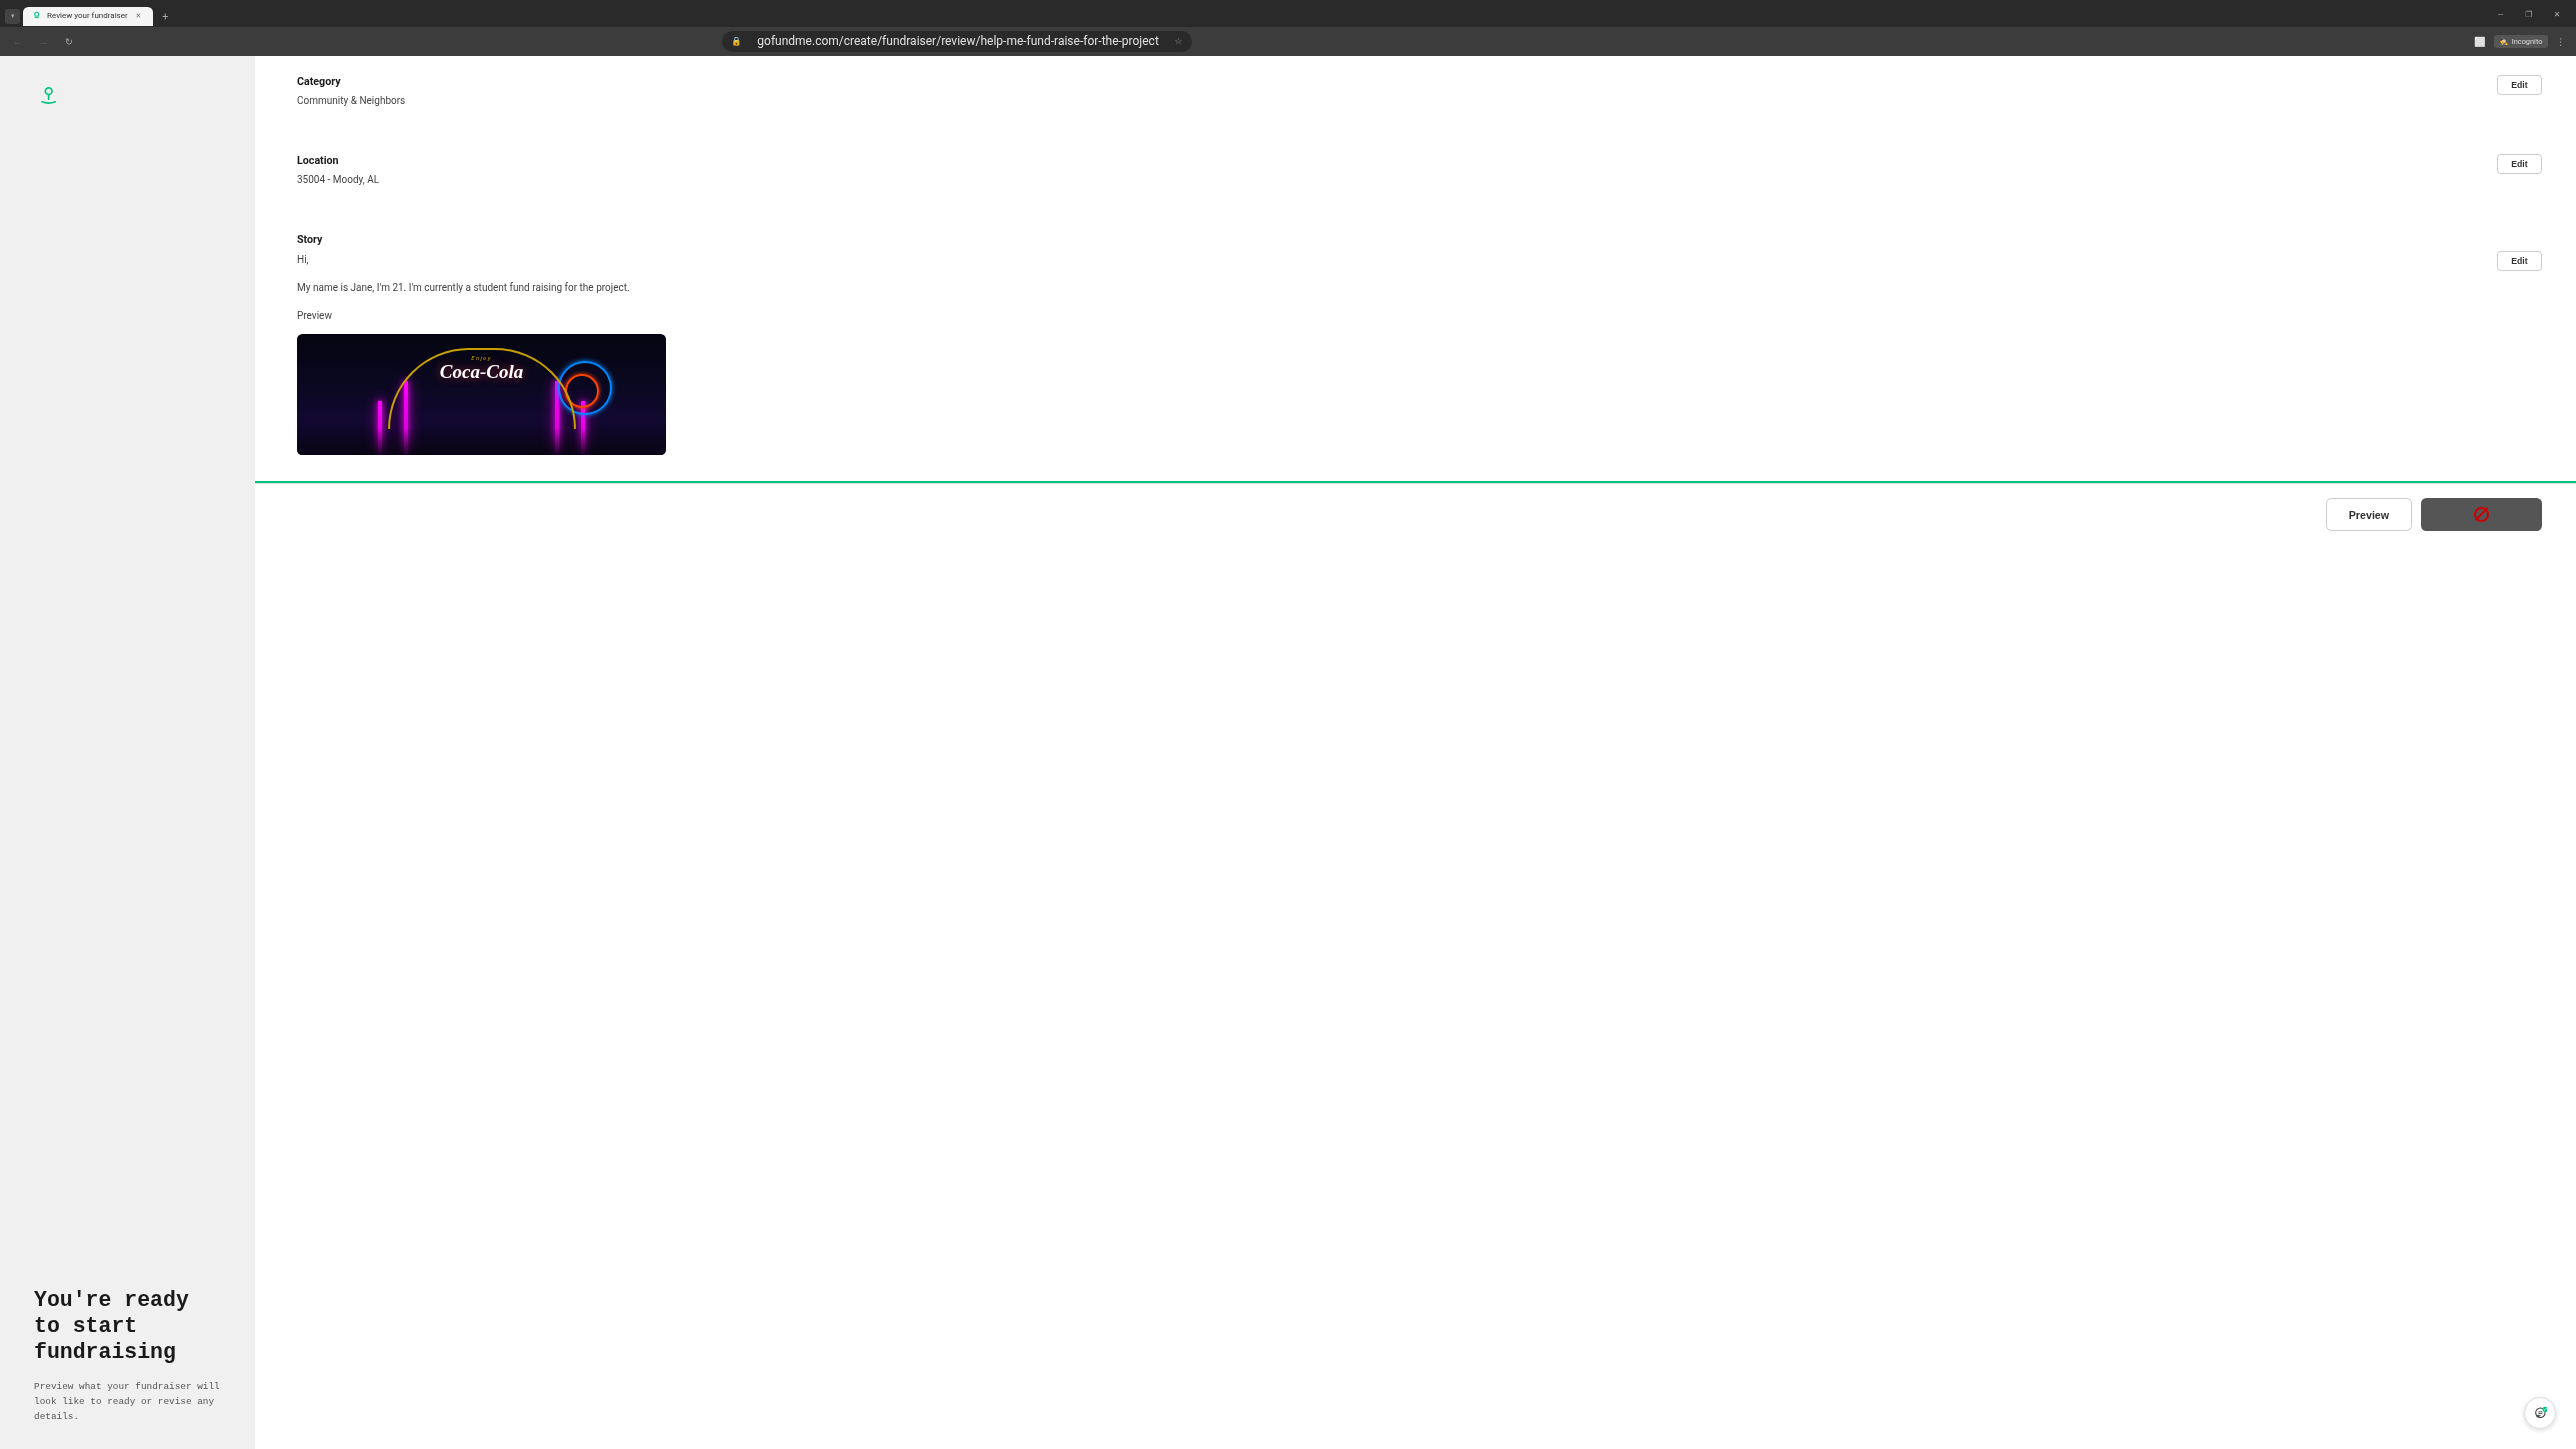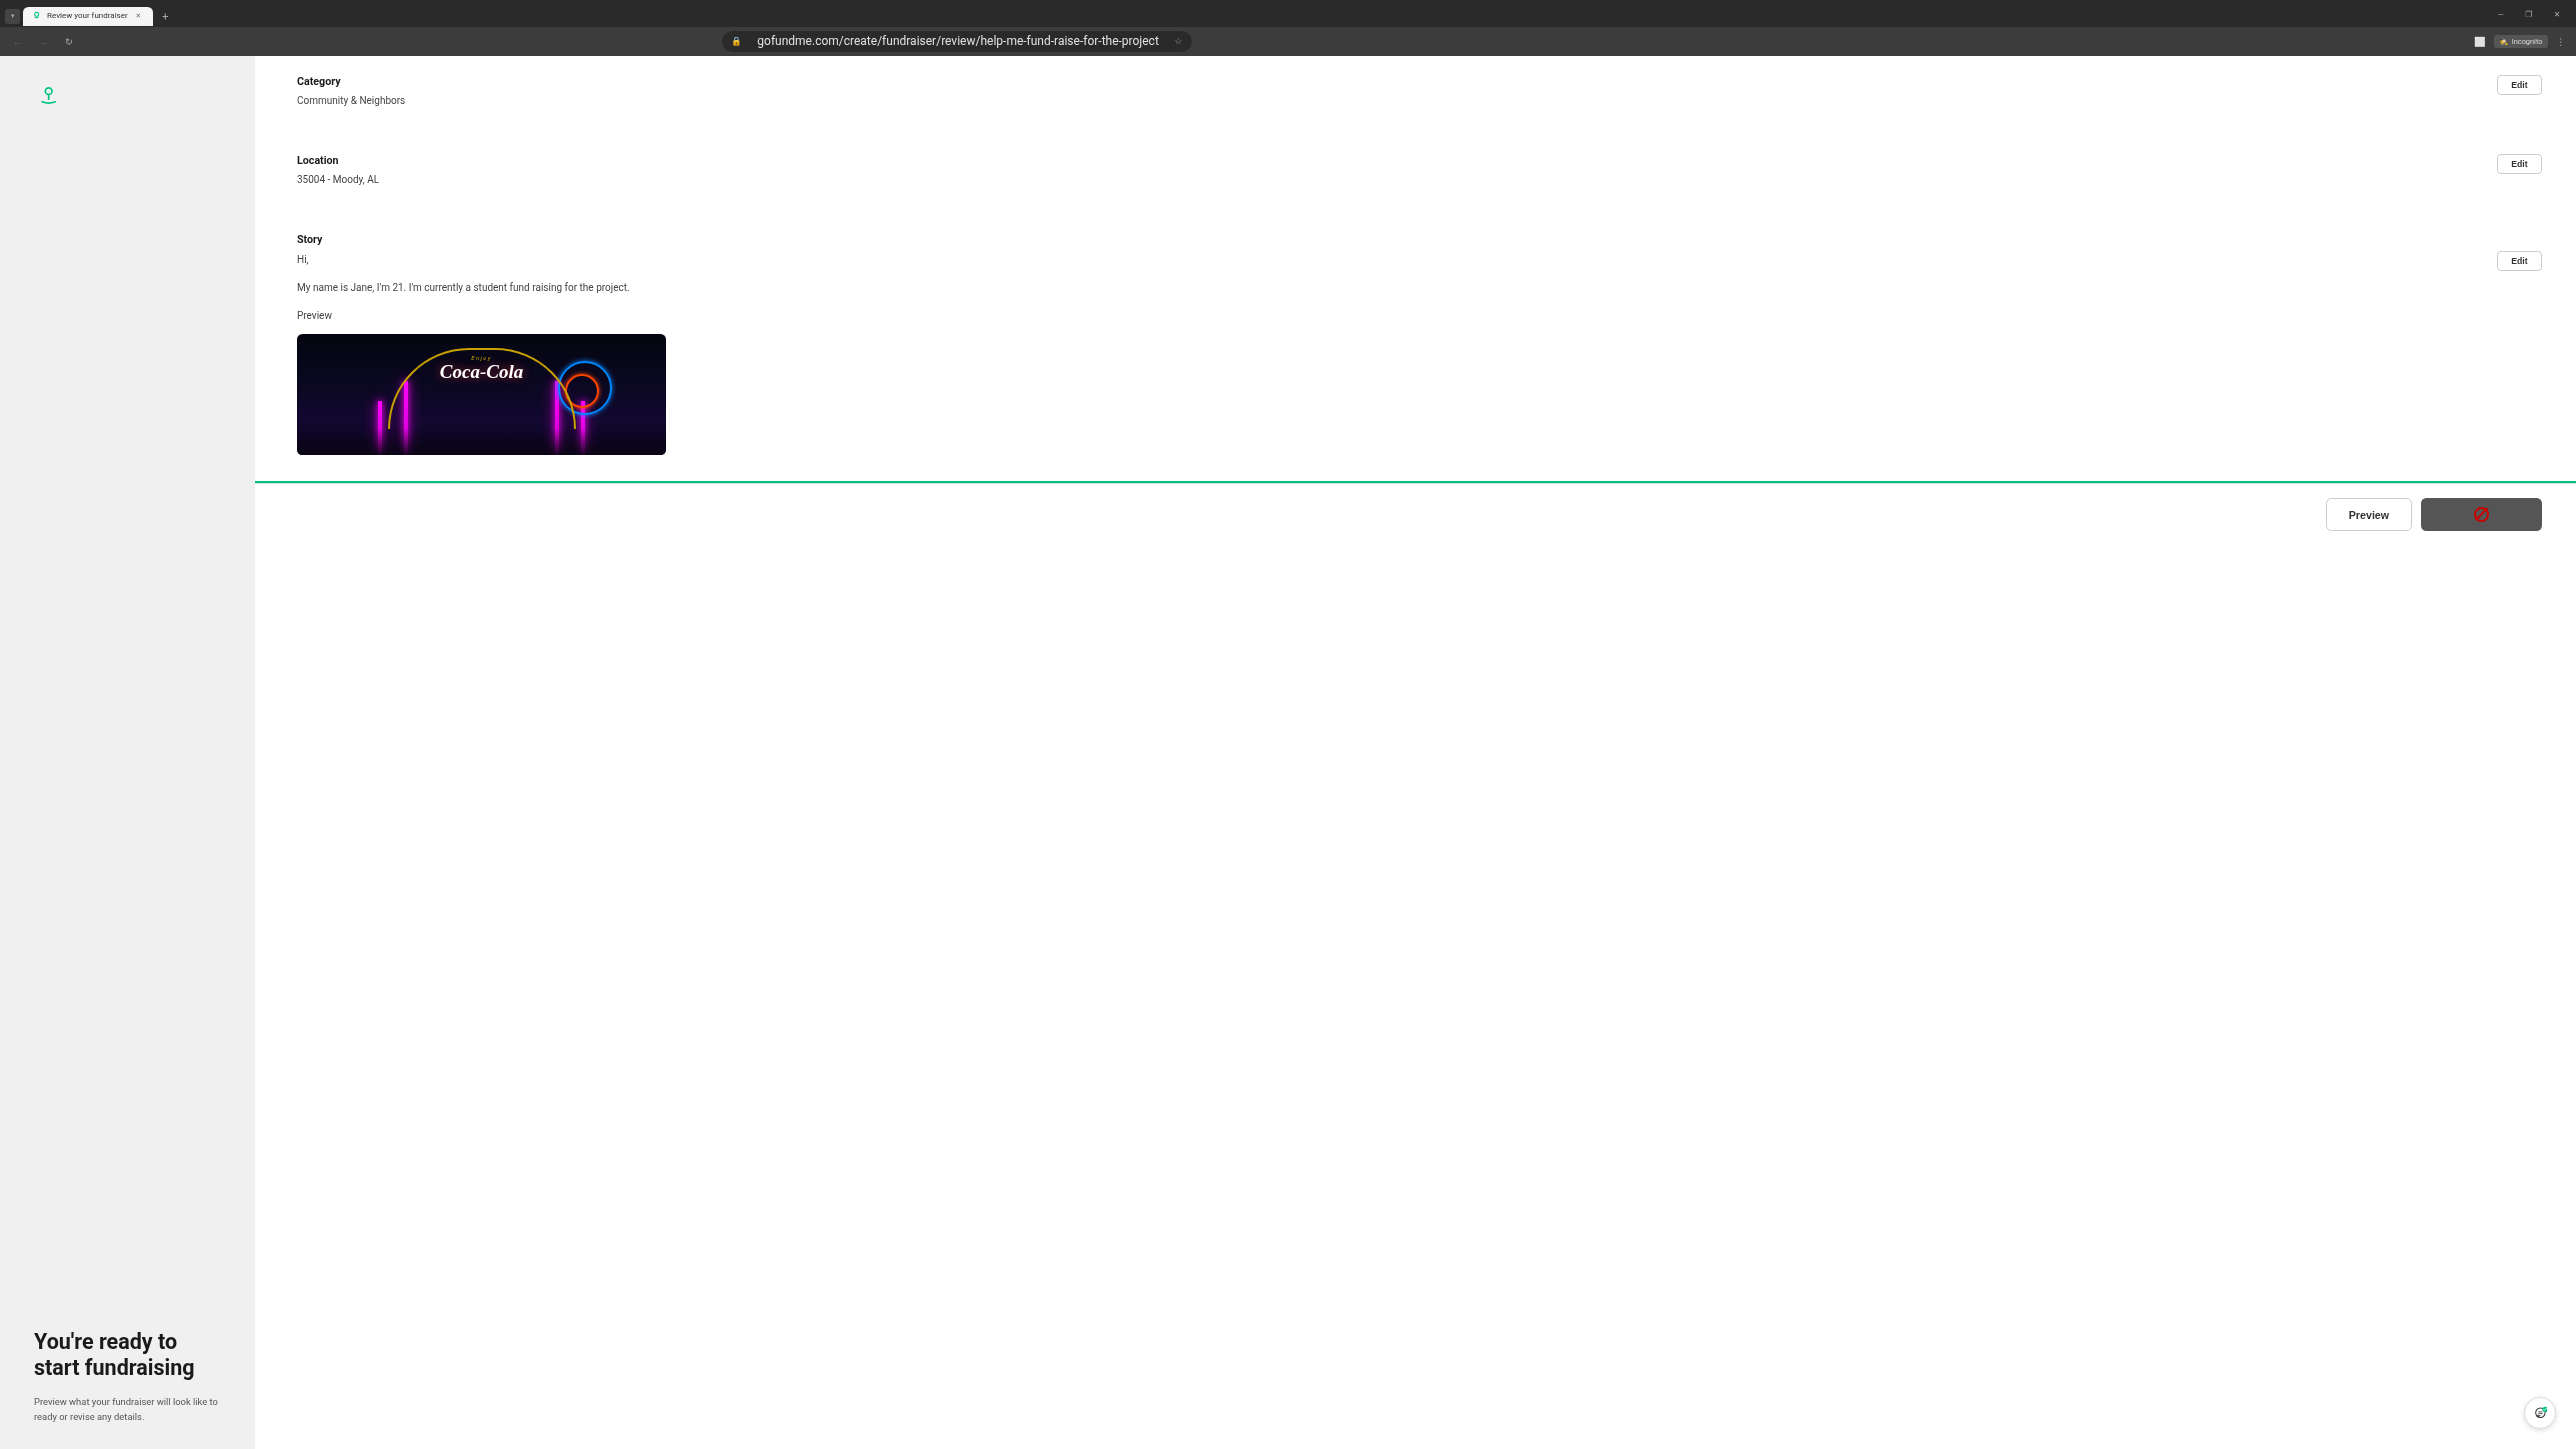--- a/index.html
+++ b/index.html
@@ -203,20 +203,21 @@
       margin-bottom: auto;
     }
 
     .logo svg {
       width: 40px;
       height: 27px;
     }
 
     .sidebar-content {
       margin-top: 114px;
+      font-family: Liberation Mono, monospace;
     }
 
     .sidebar-heading {
       font-size: 21.5px;
       font-weight: 700;
       color: #1a1a1a;
       line-height: 1.2;
       margin-bottom: 13.4px;
     }
 

